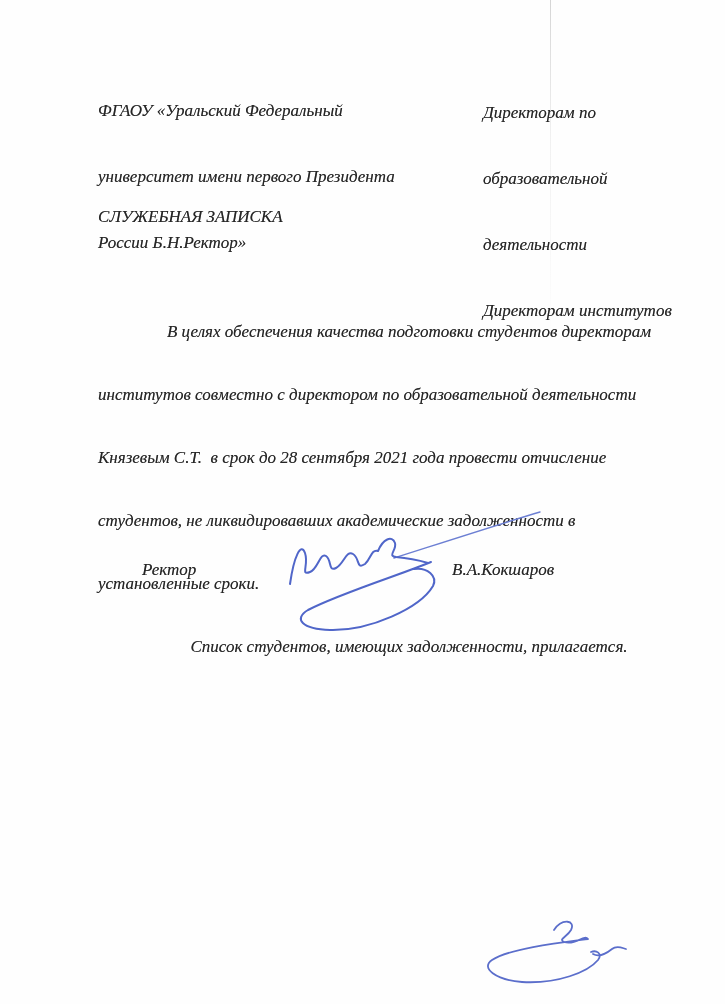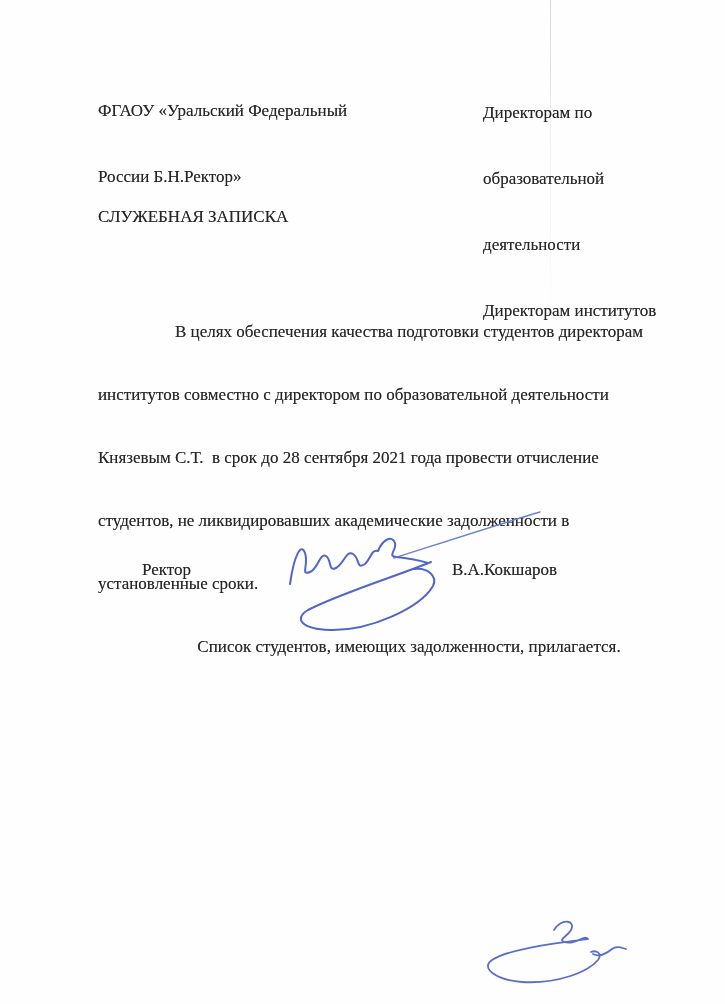--- a/index.html
+++ b/index.html
@@ -8,20 +8,21 @@
     background: #ffffff;
   }
   .page {
     position: relative;
     width: 725px;
     height: 1004px;
     background: #fefefe;
     overflow: hidden;
     font-family: "Liberation Serif", "DejaVu Serif", serif;
     color: #262626;
+    font-style: italic;
   }
   .scan-text {
     position: absolute;
     font-size: 17px;
     line-height: 22px;
     white-space: pre;
     text-shadow: 0 0 0.5px rgba(40,40,40,0.55);
   }
   .org-block {
     left: 98px;
@@ -83,20 +84,21 @@
 </style>
 </head>
 <body>
 
 <div class="page">
 
   <div class="fold-line"></div>
 
   <div class="scan-text org-block">
     <div>ФГАОУ «Уральский Федеральный</div>
+    <div>университет имени первого Президента</div>
     <div>России Б.Н.Ректор»</div>
   </div>
 
   <div class="scan-text addressee-block">
     <div>Директорам по</div>
     <div>образовательной</div>
     <div>деятельности</div>
     <div>Директорам институтов</div>
   </div>
 

